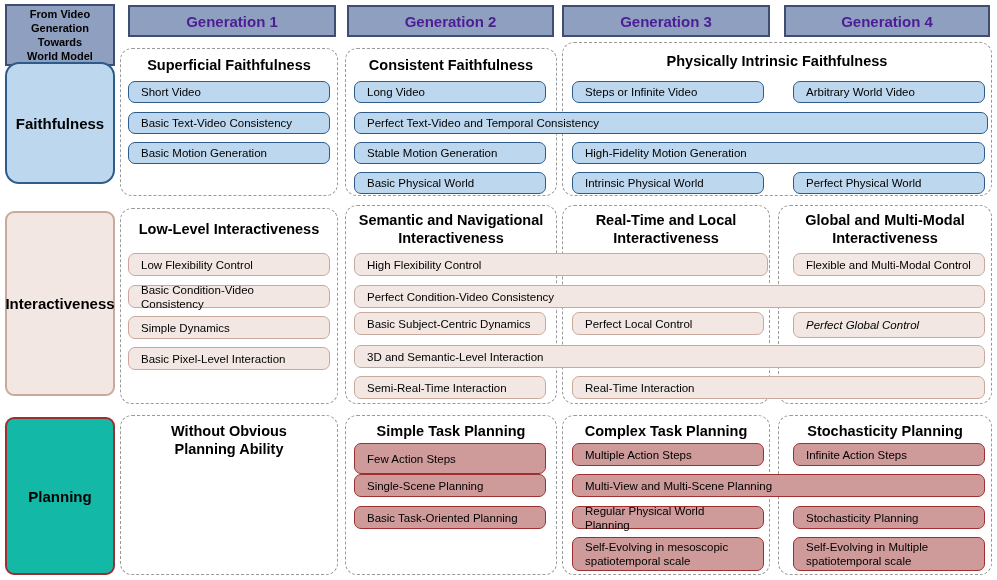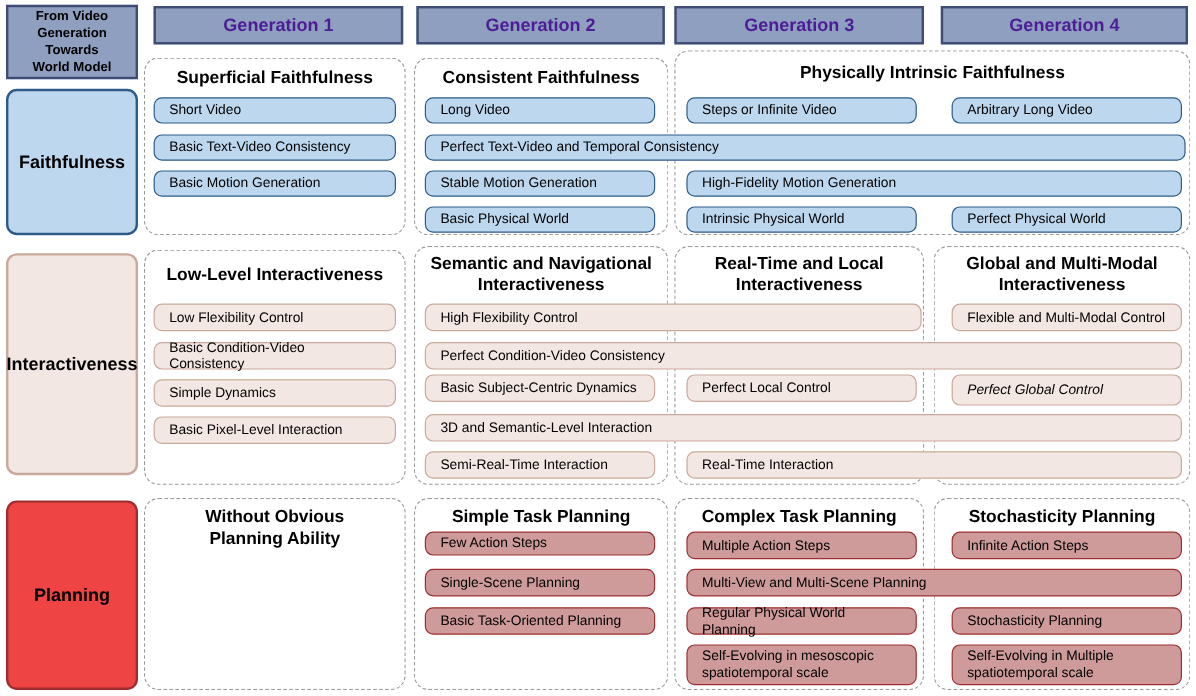--- a/index.html
+++ b/index.html
@@ -51,21 +51,21 @@
     align-items:center;
     justify-content:center;
     text-align:center;
     font-weight:bold;
     font-size:15px;
     color:#000000;
     padding:4px;
   }
   .row-label.faith{ background:#bdd7ee; border:2px solid #2e5c8a; }
   .row-label.inter{ background:#f2e7e2; border:2px solid #c9a99b; }
-  .row-label.plan { background:#ef4444; border:2px solid #9e2f31; }
+  .row-label.plan { background:#14b8a6; border:2px solid #9e2f31; }
 
   
   .panel{
     position:absolute;
     box-sizing:border-box;
     border:1px dashed #9a9a9a;
     border-radius:12px;
     background:#ffffff;
   }
   .panel-title{
@@ -103,37 +103,37 @@
   <div class="corner-cell" style="left: 5px; top: 4px; width: 110px; height: 62px; white-space: pre-line;">From Video
 Generation
 Towards
 World Model</div>
 
   <div class="gen-header" style="left:128px;top:5px;width:208px;height:32px;">Generation 1</div>
   <div class="gen-header" style="left:347px;top:5px;width:207px;height:32px;">Generation 2</div>
   <div class="gen-header" style="left:562px;top:5px;width:208px;height:32px;">Generation 3</div>
   <div class="gen-header" style="left:784px;top:5px;width:206px;height:32px;">Generation 4</div>
 
-  <div class="row-label faith" style="left:5px;top:74px;width:110px;height:122px;">Faithfulness</div>
+  <div class="row-label faith" style="left:5px;top:62px;width:110px;height:122px;border-radius:14px;">Faithfulness</div>
 
   <div class="panel" style="left:120px;top:48px;width:218px;height:148px;"></div>
   <div class="panel" style="left:345px;top:48px;width:212px;height:148px;"></div>
   <div class="panel" style="left:562px;top:42px;width:430px;height:154px;"></div>
 
   <div class="panel-title" style="left: 120px; top: 56px; width: 218px; white-space: pre-line;">Superficial Faithfulness</div>
   <div class="panel-title" style="left: 345px; top: 56px; width: 212px; white-space: pre-line;">Consistent Faithfulness</div>
   <div class="panel-title" style="left: 562px; top: 52px; width: 430px; white-space: pre-line;">Physically Intrinsic Faithfulness</div>
 
   <div class="pill faith" style="left: 128px; top: 81px; width: 202px; height: 22px; white-space: pre-line;">Short Video</div>
   <div class="pill faith" style="left: 128px; top: 112px; width: 202px; height: 22px; white-space: pre-line;">Basic Text-Video Consistency</div>
   <div class="pill faith" style="left: 128px; top: 142px; width: 202px; height: 22px; white-space: pre-line;">Basic Motion Generation</div>
 
   <div class="pill faith" style="left: 354px; top: 81px; width: 192px; height: 22px; white-space: pre-line;">Long Video</div>
   <div class="pill faith" style="left: 572px; top: 81px; width: 192px; height: 22px; white-space: pre-line;">Steps or Infinite Video</div>
-  <div class="pill faith" style="left: 793px; top: 81px; width: 192px; height: 22px; white-space: pre-line;">Arbitrary Long Video</div>
+  <div class="pill faith" style="left: 793px; top: 81px; width: 192px; height: 22px; white-space: pre-line;">Arbitrary World Video</div>
 
   <div class="pill faith" style="left: 354px; top: 112px; width: 634px; height: 22px; white-space: pre-line;">Perfect Text-Video and Temporal Consistency</div>
 
   <div class="pill faith" style="left: 354px; top: 142px; width: 192px; height: 22px; white-space: pre-line;">Stable Motion Generation</div>
   <div class="pill faith" style="left: 572px; top: 142px; width: 413px; height: 22px; white-space: pre-line;">High-Fidelity Motion Generation</div>
 
   <div class="pill faith" style="left: 354px; top: 172px; width: 192px; height: 22px; white-space: pre-line;">Basic Physical World</div>
   <div class="pill faith" style="left: 572px; top: 172px; width: 192px; height: 22px; white-space: pre-line;">Intrinsic Physical World</div>
   <div class="pill faith" style="left: 793px; top: 172px; width: 192px; height: 22px; white-space: pre-line;">Perfect Physical World</div>
 
@@ -177,21 +177,21 @@
   <div class="panel" style="left:345px;top:415px;width:212px;height:160px;"></div>
   <div class="panel" style="left:562px;top:415px;width:208px;height:160px;"></div>
   <div class="panel" style="left:778px;top:415px;width:214px;height:160px;"></div>
 
   <div class="panel-title" style="left: 120px; top: 422px; width: 218px; white-space: pre-line;">Without Obvious
 Planning Ability</div>
   <div class="panel-title" style="left: 345px; top: 422px; width: 212px; white-space: pre-line;">Simple Task Planning</div>
   <div class="panel-title" style="left: 562px; top: 422px; width: 208px; white-space: pre-line;">Complex Task Planning</div>
   <div class="panel-title" style="left: 778px; top: 422px; width: 214px; white-space: pre-line;">Stochasticity Planning</div>
 
-  <div class="pill plan" style="left: 354px; top: 443px; width: 192px; height: 20px; white-space: pre-line;">Few Action Steps</div>
+  <div class="pill plan" style="left: 354px; top: 443px; width: 192px; height: 31px; white-space: pre-line;">Few Action Steps</div>
   <div class="pill plan" style="left: 572px; top: 443px; width: 192px; height: 23px; white-space: pre-line;">Multiple Action Steps</div>
   <div class="pill plan" style="left: 793px; top: 443px; width: 192px; height: 23px; white-space: pre-line;">Infinite Action Steps</div>
 
   <div class="pill plan" style="left: 354px; top: 474px; width: 192px; height: 23px; white-space: pre-line;">Single-Scene Planning</div>
   <div class="pill plan" style="left: 572px; top: 474px; width: 413px; height: 23px; white-space: pre-line;">Multi-View and Multi-Scene Planning</div>
 
   <div class="pill plan" style="left: 354px; top: 506px; width: 192px; height: 23px; white-space: pre-line;">Basic Task-Oriented Planning</div>
   <div class="pill plan" style="left: 572px; top: 506px; width: 192px; height: 23px; white-space: pre-line;">Regular Physical World Planning</div>
   <div class="pill plan" style="left: 793px; top: 506px; width: 192px; height: 23px; white-space: pre-line;">Stochasticity Planning</div>
 

